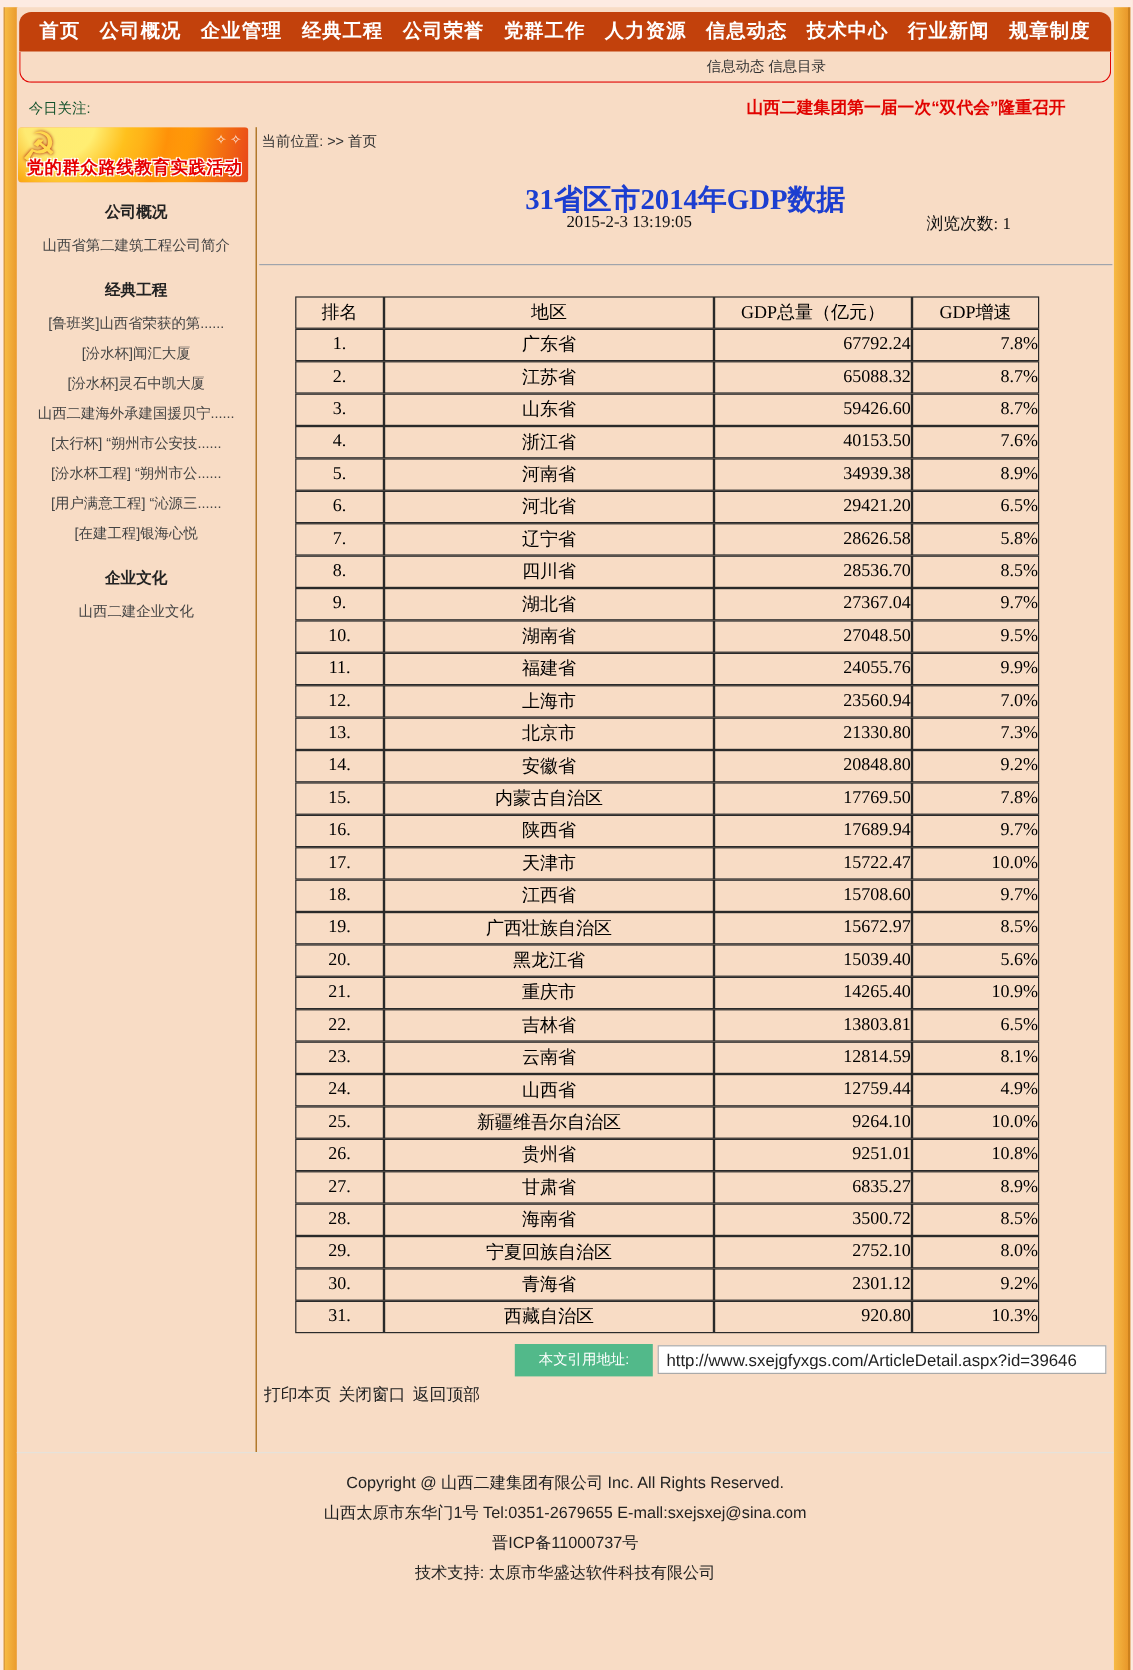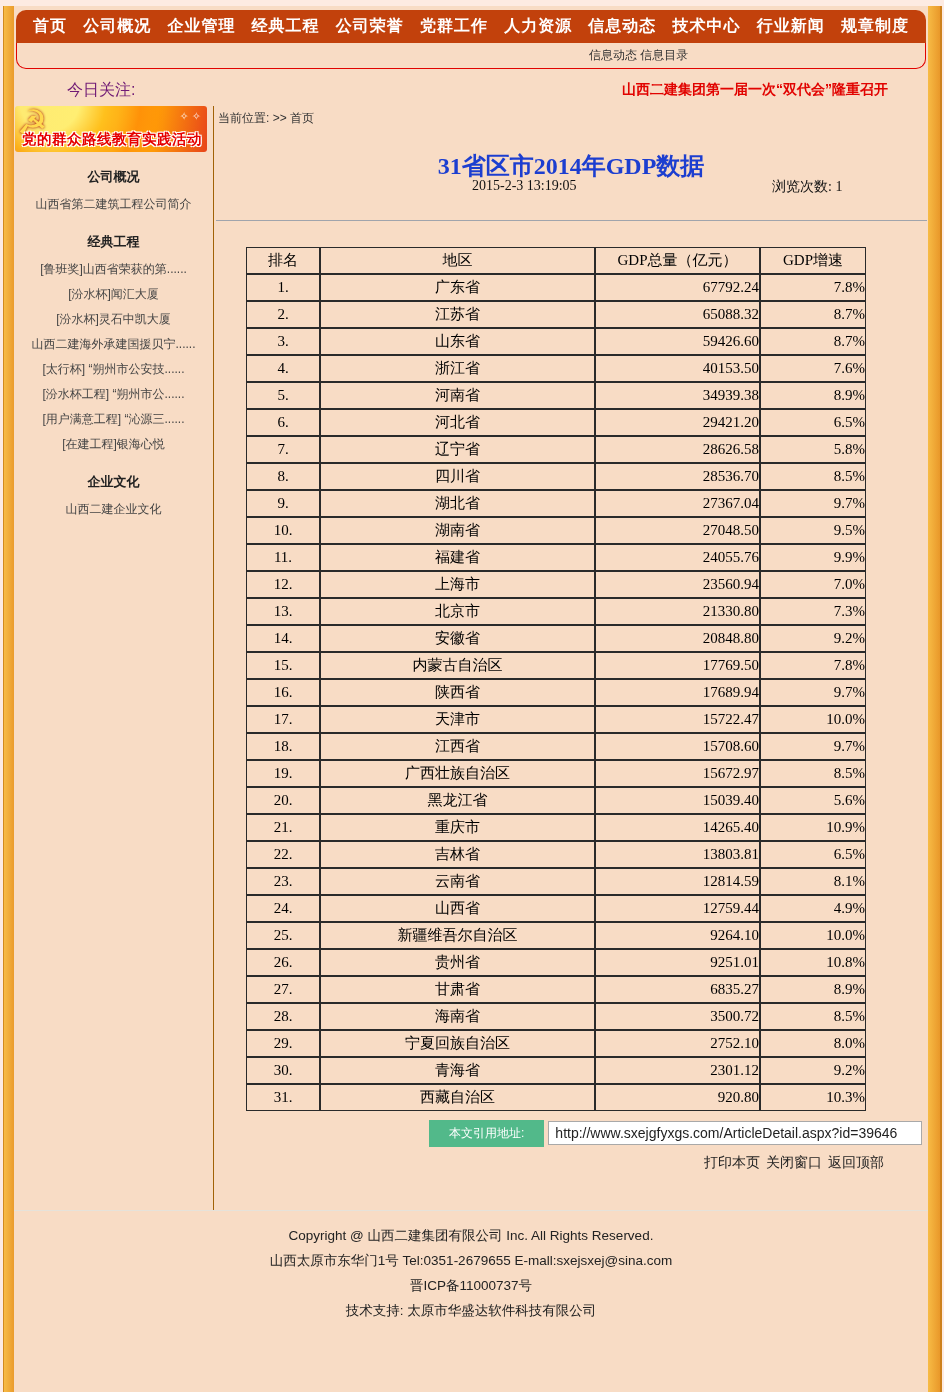--- a/index.html
+++ b/index.html
@@ -19,21 +19,21 @@
   .page{position:absolute;left:14px;top:6px;width:914px;height:1386px;background:#f8dcc5;}
   
   .nav{margin:4px 2px 0 2px;height:33px;background:#c2410c;border-radius:10px 10px 0 0;
     display:flex;align-items:center;justify-content:space-between;padding:0 17px;}
   .nav-item{color:#fff;font-weight:bold;font-size:16px;letter-spacing:1px;cursor:pointer;white-space:nowrap;}
   .subnav{margin:0 2px;height:25px;border:1px solid #e10300;border-top:none;
     border-radius:0 0 10px 10px;font-size:12px;color:#333;line-height:25px;}
   .subnav span{margin-left:572px;}
   
   .ticker{display:flex;justify-content:space-between;align-items:center;margin:12px 40px 0 10px;height:18px;}
-  .ticker-label{font-size:16px;color:#701a75;margin-left:43px;}
+  .ticker-label{font-size:12px;color:#14532d;}
   .ticker-news{font-size:14px;font-weight:bold;color:#e10300;}
   
   .cols{display:flex;align-items:stretch;margin-top:7px;border-bottom:1px solid #e6e2da;}
   .sidebar{width:199px;flex:0 0 199px;}
   .main{flex:1;border-left:1px solid #a16207;position:relative;padding-bottom:38px;}
   
   .banner{margin-left:1px;width:192px;height:46px;border-radius:3px;position:relative;overflow:hidden;
     background:
       radial-gradient(circle at 18% -10%, rgba(255,244,120,.95) 0 18%, rgba(255,196,30,.85) 34%, rgba(255,122,0,.55) 55%, rgba(0,0,0,0) 70%),
       linear-gradient(100deg,#e82d00 0%,#ff7c06 30%,#ffc21e 52%,#ff9d08 72%,#e8441a 100%);}
@@ -64,21 +64,21 @@
   .c-gdp{width:163px;text-align:right;}
   td.c-gdp{padding-right:12px;}
   .c-rate{width:104px;text-align:right;}
   td.c-rate{padding-right:8px;}
   
   .cite-row{display:flex;align-items:center;margin:9px 0 0 215px;height:26px;}
   .cite-label{background:#52b98a;color:#fff;font-size:12px;padding:5px 20px;}
   .cite-input{width:362px;height:18px;border:1px solid #a9a9a9;background:#fff;font-size:14px;
     color:#222;padding:2px 4px 2px 6px;margin-left:4px;font-family:"Liberation Sans",sans-serif;}
   
-  .actions{text-align:right;margin:8px 44px 0 0;font-size:14px;color:#222;height:18px;}
+  .actions{margin:8px 44px 0 0;font-size:14px;color:#222;height:18px;}
   .actions span{margin-left:6px;cursor:pointer;}
   
   .footer{padding-top:12px;text-align:center;font-size:13.5px;color:#222;}
   .footer-line{line-height:25px;}
 </style>
 </head>
 <body>
 
 <div class="gold-strip gold-left"></div>
 <div class="gold-strip gold-right"></div>

